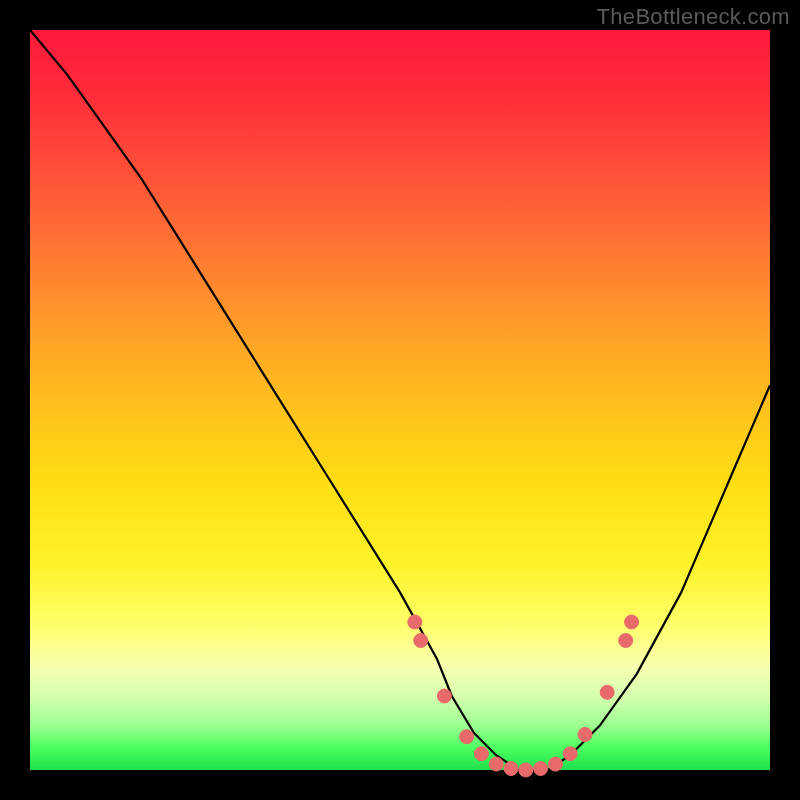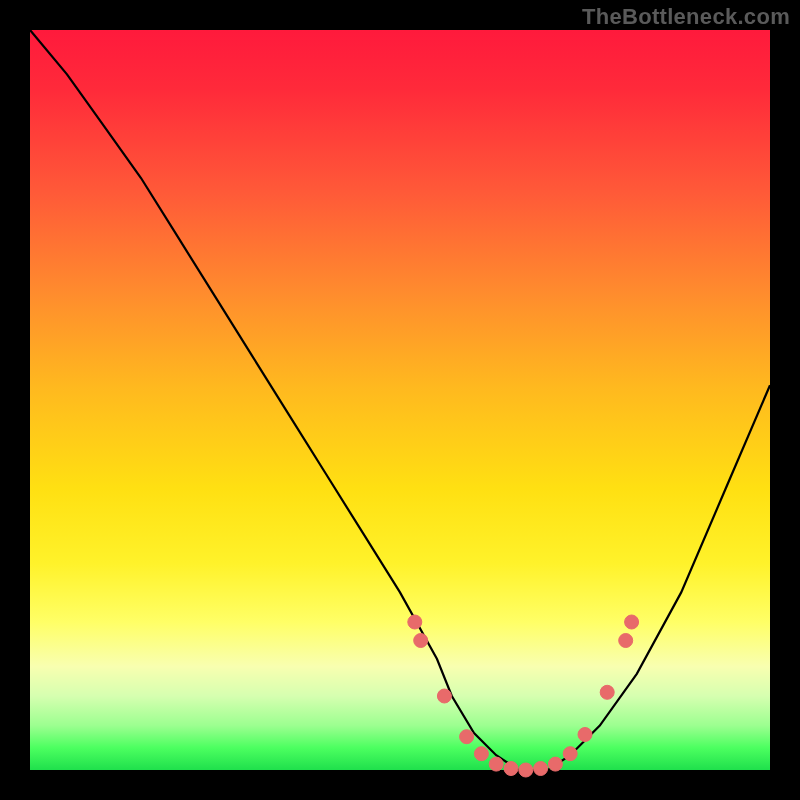--- a/index.html
+++ b/index.html
@@ -42,21 +42,21 @@
       #4cff60 97%,
       #1fe04c 100%
     );
   }
   .watermark {
     position: absolute;
     top: 4px;
     right: 10px;
     color: #5a5a5a;
     font-size: 22px;
-    font-weight: 700;
+    font-weight: 400;
     letter-spacing: 0.3px;
     user-select: none;
   }
   svg.curve {
     position: absolute;
     left: 0;
     top: 0;
     width: 740px;
     height: 740px;
     overflow: visible;

